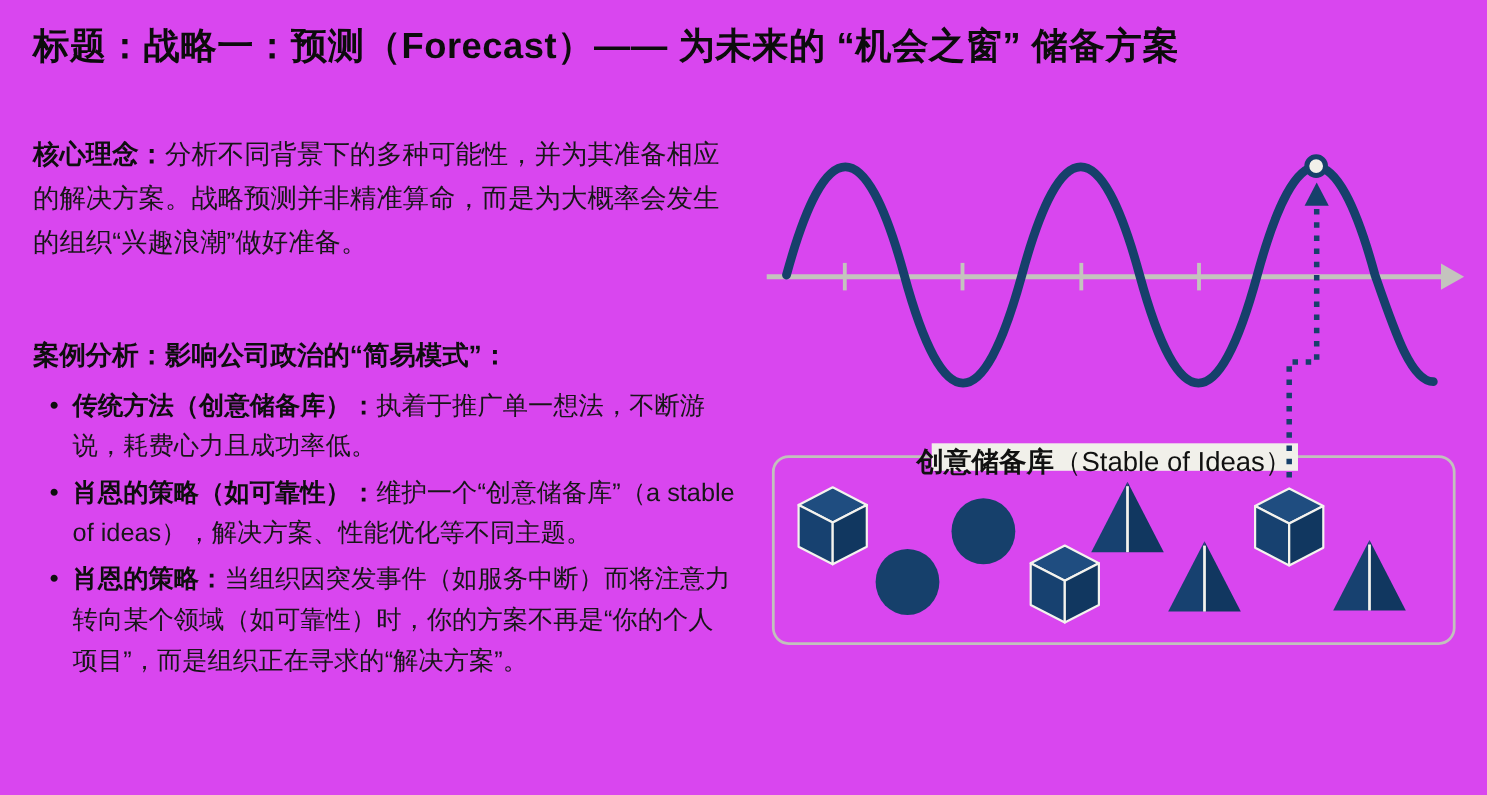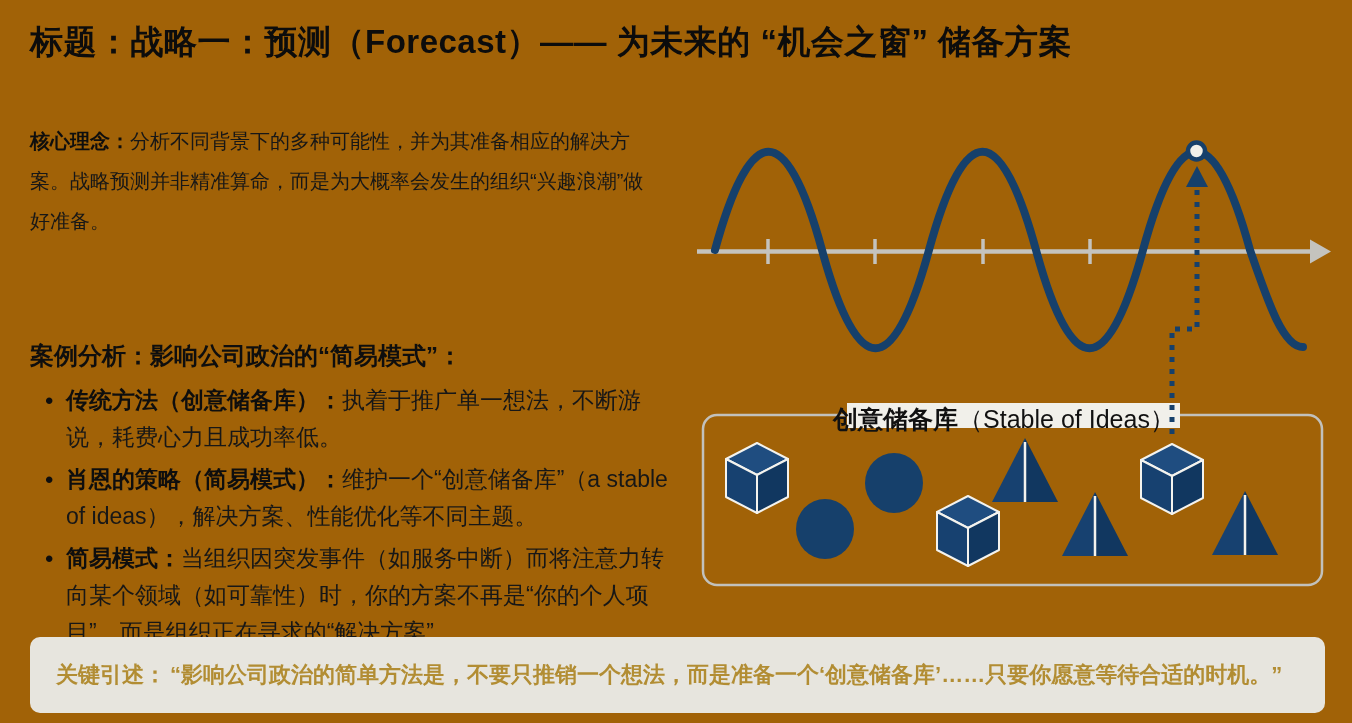--- a/index.html
+++ b/index.html
@@ -3,37 +3,37 @@
 <meta charset="utf-8">
 <style>
   html,body{margin:0;padding:0;}
   body{
     font-family:"Liberation Sans","DejaVu Sans",sans-serif;
     background:#d8d8d2;
   }
   .slide{
     position:relative;
     width:1352px;height:723px;
-    background:#a16207;
+    background:#d946ef;
     overflow:hidden;
     color:#1a1a1a;
   }
   .page-title{
     position:absolute;left:30px;top:20px;width:1300px;
     font-size:33px;font-weight:800;color:#0c0c0c;
     letter-spacing:.5px;
   }
   .core-block{
     position:absolute;left:30px;top:121px;width:625px;
-    font-size:20px;line-height:40px;color:#171717;
+    font-size:24px;line-height:40px;color:#171717;
   }
   .bold-lead{font-weight:800;color:#0e0e0e;}
   .case-block{
     position:absolute;left:30px;top:305px;width:640px;
-    font-size:23px;line-height:37px;color:#171717;margin-top:32px;
+    font-size:23px;line-height:37px;color:#171717;
   }
   .case-header{font-weight:800;color:#0e0e0e;margin:0 0 8px 0;font-size:24px;}
   .case-list{list-style:none;margin:0;padding:0;}
   .case-list li{
     position:relative;padding-left:36px;margin-bottom:5px;
   }
   .bullet-dot{
     position:absolute;left:15px;top:0;
     font-size:24px;line-height:37px;color:#0e0e0e;
   }
@@ -71,25 +71,25 @@
     <p class="case-header">
       <span>案例分析：</span><span>影响公司政治的“简易模式”：</span>
     </p>
     <ul class="case-list">
       <li>
         <span class="bullet-dot">•</span>
         <span class="bold-lead">传统方法（创意储备库）：</span><span>执着于推广单一想法，不断游说，耗费心力且成功率低。</span>
       </li>
       <li>
         <span class="bullet-dot">•</span>
-        <span class="bold-lead">肖恩的策略（简易模式）：</span><span>维护一个“创意储备库”（a stable of ideas），解决方案、性能优化等不同主题。</span>
+        <span class="bold-lead">肖恩的策略（如可靠性）：</span><span>维护一个“创意储备库”（a stable of ideas），解决方案、性能优化等不同主题。</span>
       </li>
       <li>
         <span class="bullet-dot">•</span>
-        <span class="bold-lead">简易模式：</span><span>当组织因突发事件（如服务中断）而将注意力转向某个领域（如可靠性）时，你的方案不再是“你的个人项目”，而是组织正在寻求的“解决方案”。</span>
+        <span class="bold-lead">肖恩的策略：</span><span>当组织因突发事件（如服务中断）而将注意力转向某个领域（如可靠性）时，你的方案不再是“你的个人项目”，而是组织正在寻求的“解决方案”。</span>
       </li>
     </ul>
   </div>
 
   <svg class="diagram-svg" width="660" height="470" viewBox="690 130 660 470">
     <defs>
       <g id="cube">
         <polygon points="0,-35 31,-19 0,-3 -31,-19" fill="#1f4d80" stroke="#f4f3ee" stroke-width="2" stroke-linejoin="round"></polygon>
         <polygon points="-31,-19 0,-3 0,35 -31,19" fill="#174170" stroke="#f4f3ee" stroke-width="2" stroke-linejoin="round"></polygon>
         <polygon points="31,-19 0,-3 0,35 31,19" fill="#113760" stroke="#f4f3ee" stroke-width="2" stroke-linejoin="round"></polygon>
@@ -154,18 +154,14 @@
          C750.7 119 786.3 119 822 250
          C857.7 381 893.3 381 929 250
          C964.7 119 1000.3 119 1036 250
          C1071.7 381 1107.3 381 1143 250
          C1178.7 119 1214.3 119 1250 250
          C1268 302 1283 347 1303 347" fill="none" stroke="#16406b" stroke-width="8" stroke-linecap="round"></path>
 
     <circle cx="1196.5" cy="151" r="8.5" fill="#f1f0ea" stroke="#16406b" stroke-width="4.5"></circle>
   </svg>
 
-  <div class="quote-bar">
-    <span class="quote-label">关键引述：</span>
-    <span>“影响公司政治的简单方法是，不要只推销一个想法，而是准备一个‘创意储备库’……只要你愿意等待合适的时机。”</span>
-  </div>
 
 </div>
 
 </body></html>

